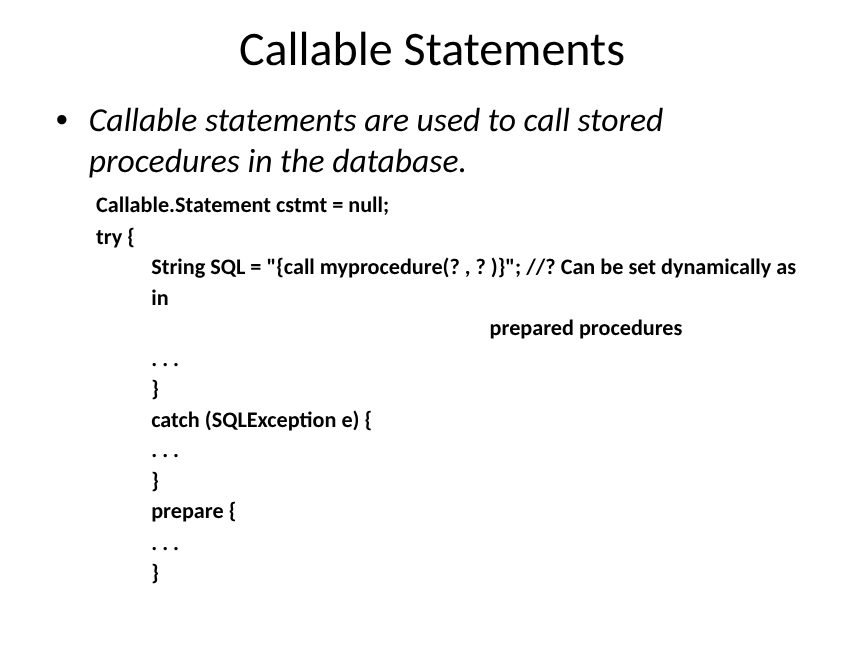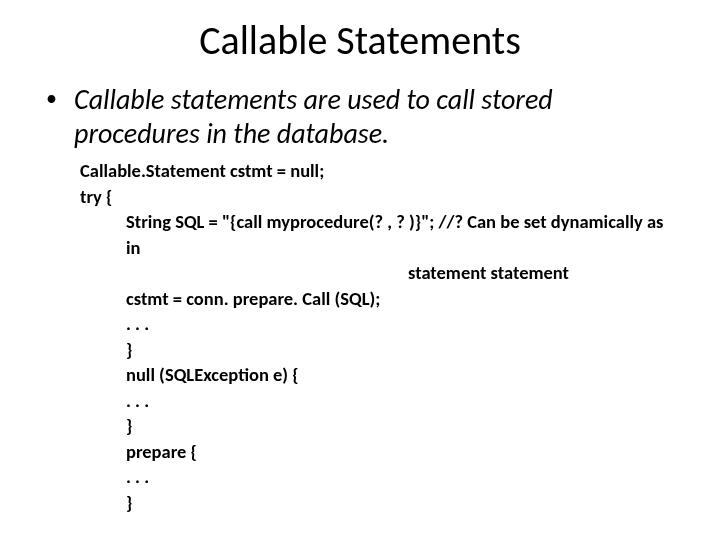--- a/index.html
+++ b/index.html
@@ -23,25 +23,24 @@
 
   <div class="bullet-row">
     <div class="bullet-marker">•</div>
     <div class="bullet-text">Callable statements are used to call stored procedures in the database.</div>
   </div>
 
   <div class="code-area">
     <div class="code-line-l1">Callable.Statement cstmt = null;</div>
     <div class="code-line-l1">try {</div>
     <div class="code-line-l2">String SQL = "{call myprocedure(? , ? )}";  //? Can be set dynamically as in</div>
-    <div class="code-line-l2 cont">statement statement</div>
-    <div class="code-line-l2">cstmt = conn. prepare. Call (SQL);</div>
+    <div class="code-line-l2 cont">prepared procedures</div>
     <div class="code-line-l2">. . .</div>
     <div class="code-line-l2">}</div>
-    <div class="code-line-l2">null (SQLException e) {</div>
+    <div class="code-line-l2">catch (SQLException e) {</div>
     <div class="code-line-l2">. . .</div>
     <div class="code-line-l2">}</div>
     <div class="code-line-l2">prepare {</div>
     <div class="code-line-l2">. . .</div>
     <div class="code-line-l2">}</div>
   </div>
 
 </div>
 
 </body></html>

